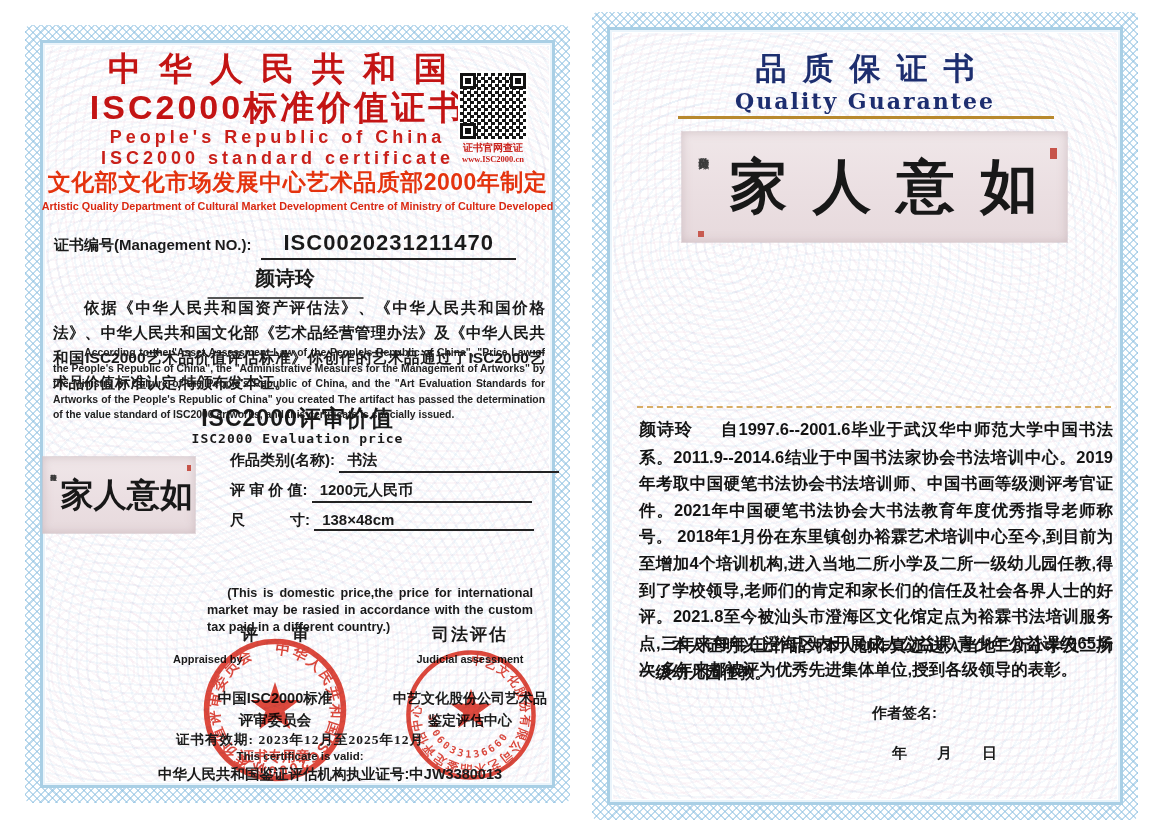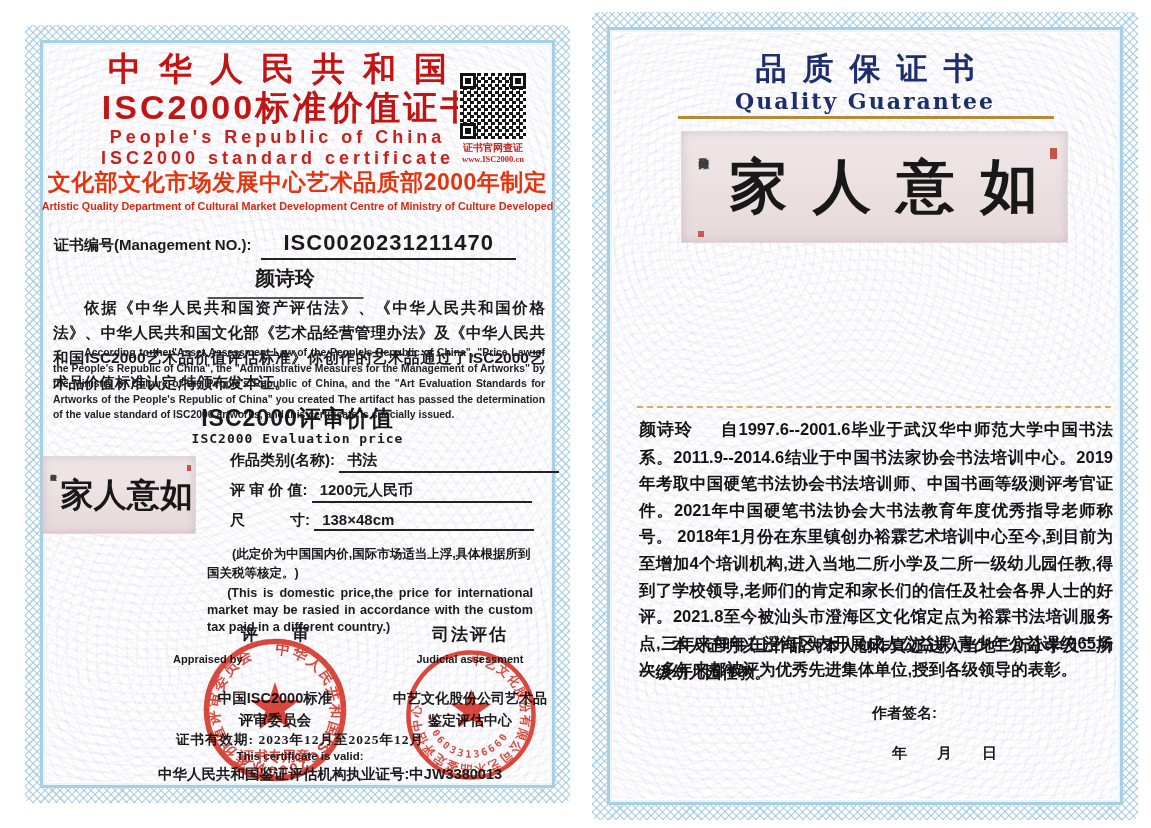--- a/index.html
+++ b/index.html
@@ -20,21 +20,21 @@
       repeating-radial-gradient(circle at 80% 18%, rgba(214,150,182,.08) 0 2px, transparent 2px 8px),
       repeating-radial-gradient(circle at 50% 82%, rgba(120,170,215,.07) 0 2px, transparent 2px 10px),
       repeating-radial-gradient(circle at 12% 85%, rgba(214,150,182,.07) 0 2px, transparent 2px 9px);}
   #cert-left{left:25px;top:25px;width:545px;height:778px;}
   #cert-right{left:592px;top:12px;width:546px;height:808px;}
   .abs{position:absolute;}
 
   
   .l-title1{left:0;top:22px;width:505px;text-align:center;font-size:33px;font-weight:bold;
     color:#c31414;letter-spacing:18px;padding-left:18px;box-sizing:border-box;white-space:nowrap;}
-  .l-title2{left:12px;top:60px;width:505px;text-align:center;font-size:34px;font-weight:bold;
+  .l-title2{left:0;top:60px;width:505px;text-align:center;font-size:34px;font-weight:bold;
     color:#c31414;letter-spacing:3px;white-space:nowrap;}
   .l-en1{left:0;top:102px;width:505px;text-align:center;font-size:18px;font-weight:bold;
     color:#c9201a;letter-spacing:4px;white-space:nowrap;}
   .l-en2{left:0;top:123px;width:505px;text-align:center;font-size:18px;font-weight:bold;
     color:#c9201a;letter-spacing:4px;white-space:nowrap;}
   .qr{left:435px;top:48px;width:66px;height:66px;background:#fff;
     background-image:repeating-conic-gradient(#161616 0% 25%, #ffffff 0% 50%);
     background-size:7px 7px;outline:2px solid #fff;}
   .qr .f{position:absolute;width:16px;height:16px;border:3px solid #111;background:#fff;box-sizing:border-box;}
   .qr .f::after{content:"";position:absolute;inset:2px;background:#111;}
@@ -169,21 +169,20 @@
     <div class="row">
       <span class="lab">评 审 价 值:</span>
       <span class="val">1200元人民币</span>
     </div>
     <div class="row">
       <span class="lab">尺　　　寸:</span>
       <span class="val">138×48cm</span>
     </div>
   </div>
 
-  <div class="abs l-note-cn">(此定价为中国国内价,国际市场适当上浮,具体根据所到国关税等核定。)</div>
   <div class="abs l-note-en">(This is domestic price,the price for international market may be rasied in accordance with the custom tax paid in a different country.)</div>
 
   <div class="abs l-appr-cn">评　　审</div>
   <div class="abs l-appr-en">Appraised by</div>
   <div class="abs l-appr-org">
     <div>中国ISC2000标准</div>
     <div>评审委员会</div>
   </div>
 
   <div class="abs l-jud-cn">司法评估</div>

